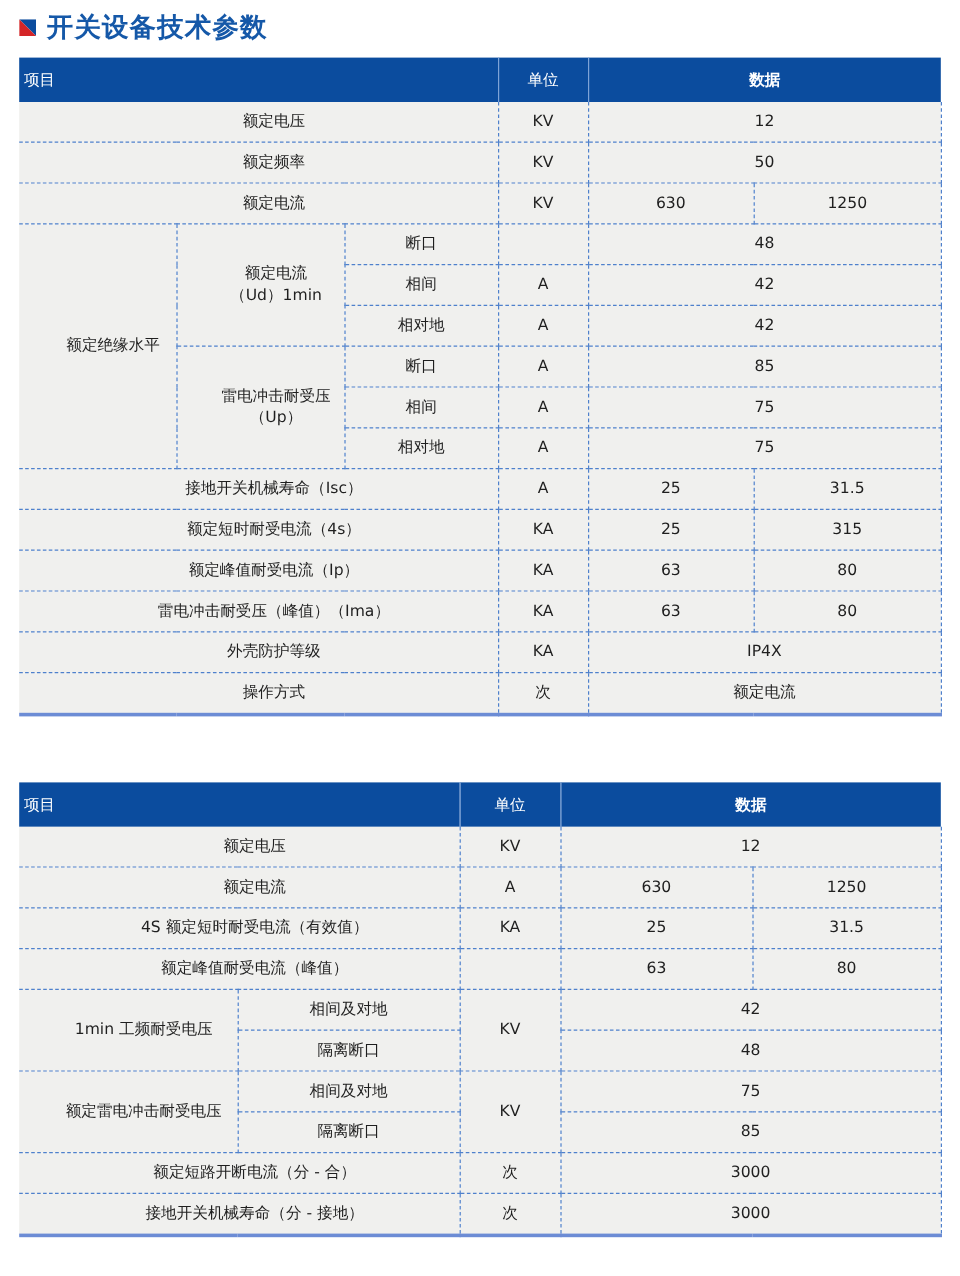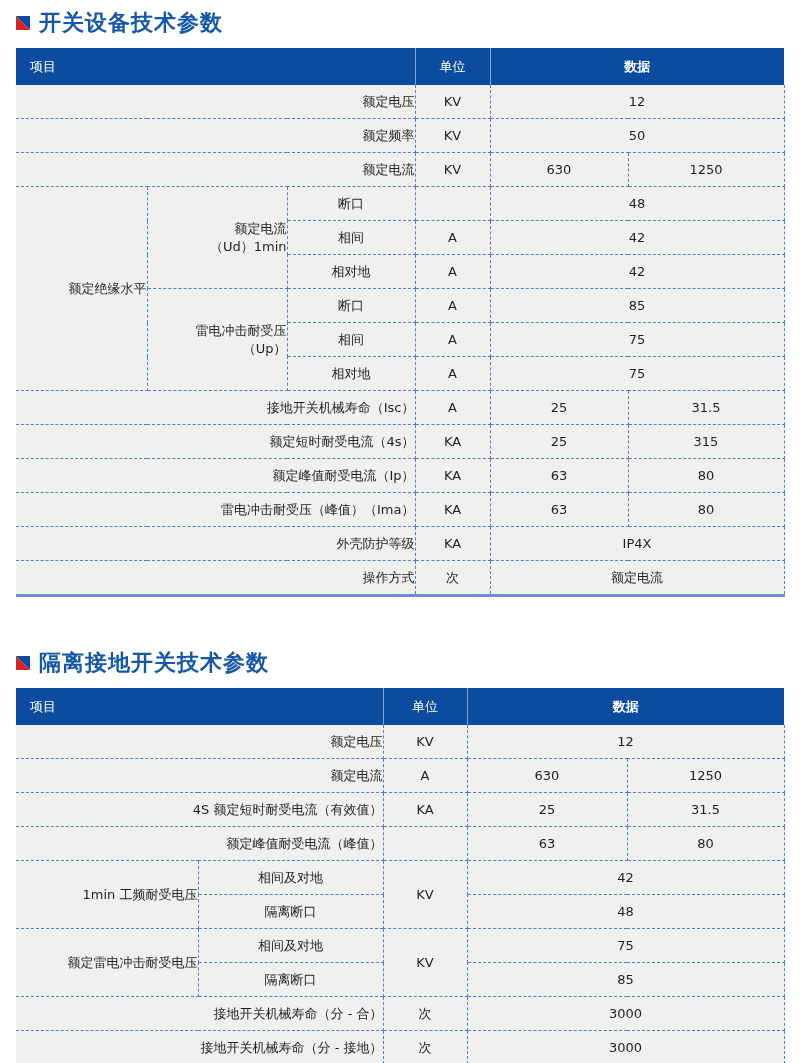--- a/index.html
+++ b/index.html
@@ -41,33 +41,33 @@
   table.params th{
     background:var(--header-bg);
     color:#ffffff;
     font-size:13px;font-weight:normal;
     height:37px;
     text-align:center;
     border-right:1px solid var(--hd-sep);
     padding:0;
   }
   table.params th:last-child{border-right:none;font-weight:bold;}
-  table.params th.label{text-align:left;padding-left:14px;}
+  table.params th.label{text-align:left;padding-left:4px;}
   table.params td{
     background:var(--row-bg);
     border:1px dashed var(--bd);
     height:33px;
     font-size:13px;
     text-align:center;
     vertical-align:middle;
     padding:0;
     white-space:pre-line;
     line-height:1.35;
   }
-  table.params td.label{text-align:right;padding-left:26px;margin-left:13px;}
+  table.params td.label{text-align:center;padding-left:26px;margin-left:13px;}
   table.params tbody tr:first-child td{border-top:none;}
   table.params td:first-child{border-left:none;}
 </style>
 </head>
 <body>
 
 <div class="section first">
   <div class="sec-title">
     <svg class="marker" viewBox="0 0 14 14" aria-hidden="true">
       <polygon points="0,0 14,0 14,14" fill="#0b4c9e"></polygon>
@@ -175,27 +175,20 @@
         <tr>
           <td colspan="3" class="label">操作方式</td>
           <td>次</td>
           <td colspan="2">额定电流</td>
         </tr>
       </tbody>
     </table>
 </div>
 
 <div class="section second">
-  <div class="sec-title">
-    <svg class="marker" viewBox="0 0 14 14" aria-hidden="true">
-      <polygon points="0,0 14,0 14,14" fill="#0b4c9e"></polygon>
-      <polygon points="0,0 0,14 14,14" fill="#d42527"></polygon>
-    </svg>
-    <span class="t">隔离接地开关技术参数</span>
-  </div>
   <table class="params">
       <colgroup>
         <col style="width: 182px;">
         <col style="width: 185px;">
         <col style="width: 84px;">
         <col style="width: 160px;">
         <col style="width: 157px;">
       </colgroup>
       <thead>
         <tr>
@@ -242,21 +235,21 @@
           <td rowspan="2" class="label">额定雷电冲击耐受电压</td>
           <td>相间及对地</td>
           <td rowspan="2">KV</td>
           <td colspan="2">75</td>
         </tr>
         <tr>
           <td>隔离断口</td>
           <td colspan="2">85</td>
         </tr>
         <tr>
-          <td colspan="2" class="label">接地开关机械寿命（分 - 合）</td>
+          <td colspan="2" class="label">额定短路开断电流（分 - 合）</td>
           <td>次</td>
           <td colspan="2">3000</td>
         </tr>
         <tr>
           <td colspan="2" class="label">接地开关机械寿命（分 - 接地）</td>
           <td>次</td>
           <td colspan="2">3000</td>
         </tr>
       </tbody>
     </table>

